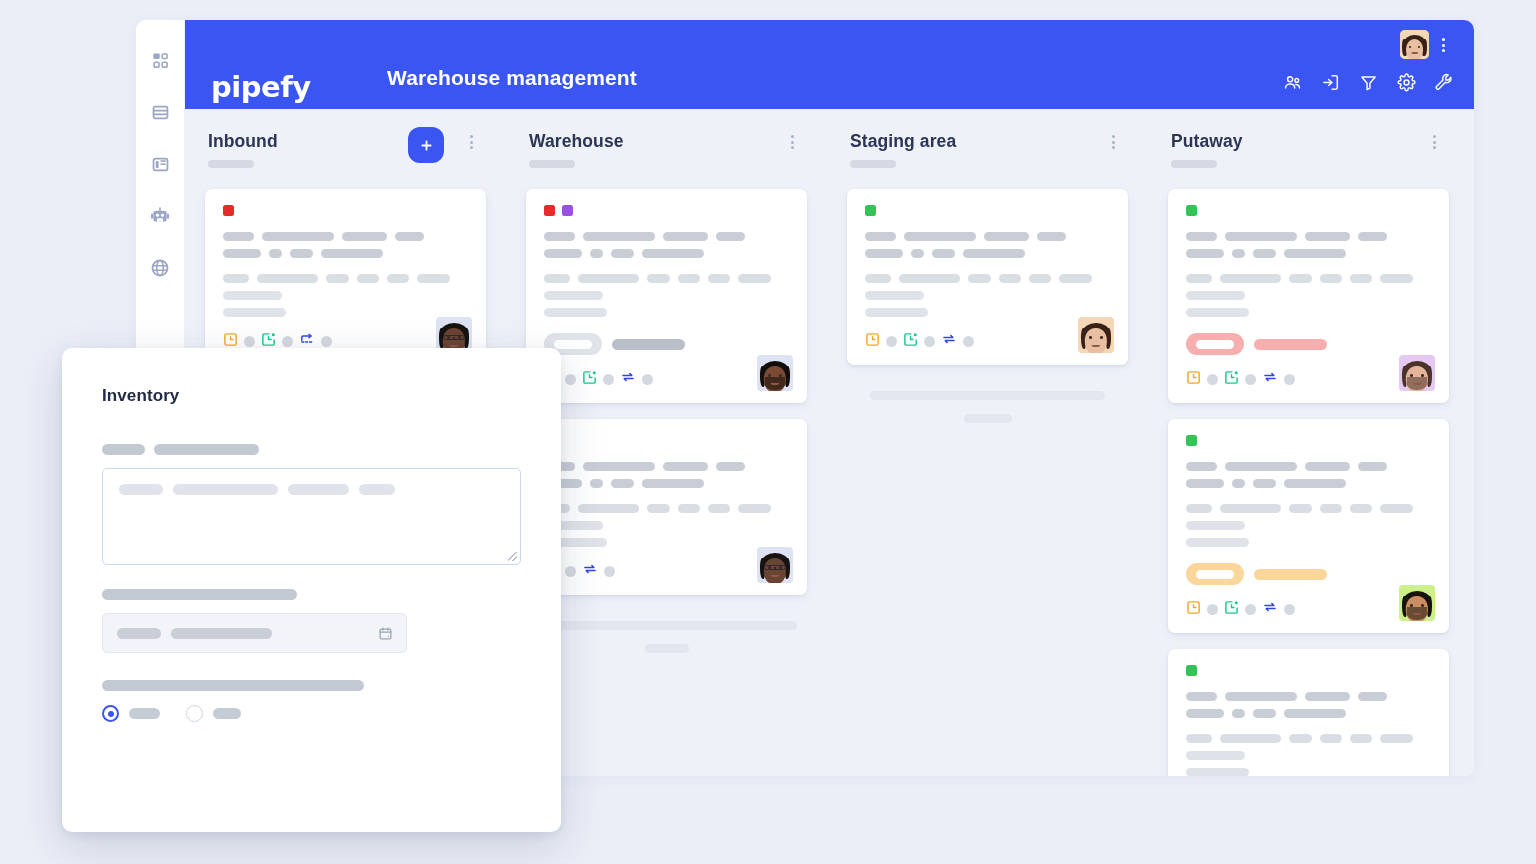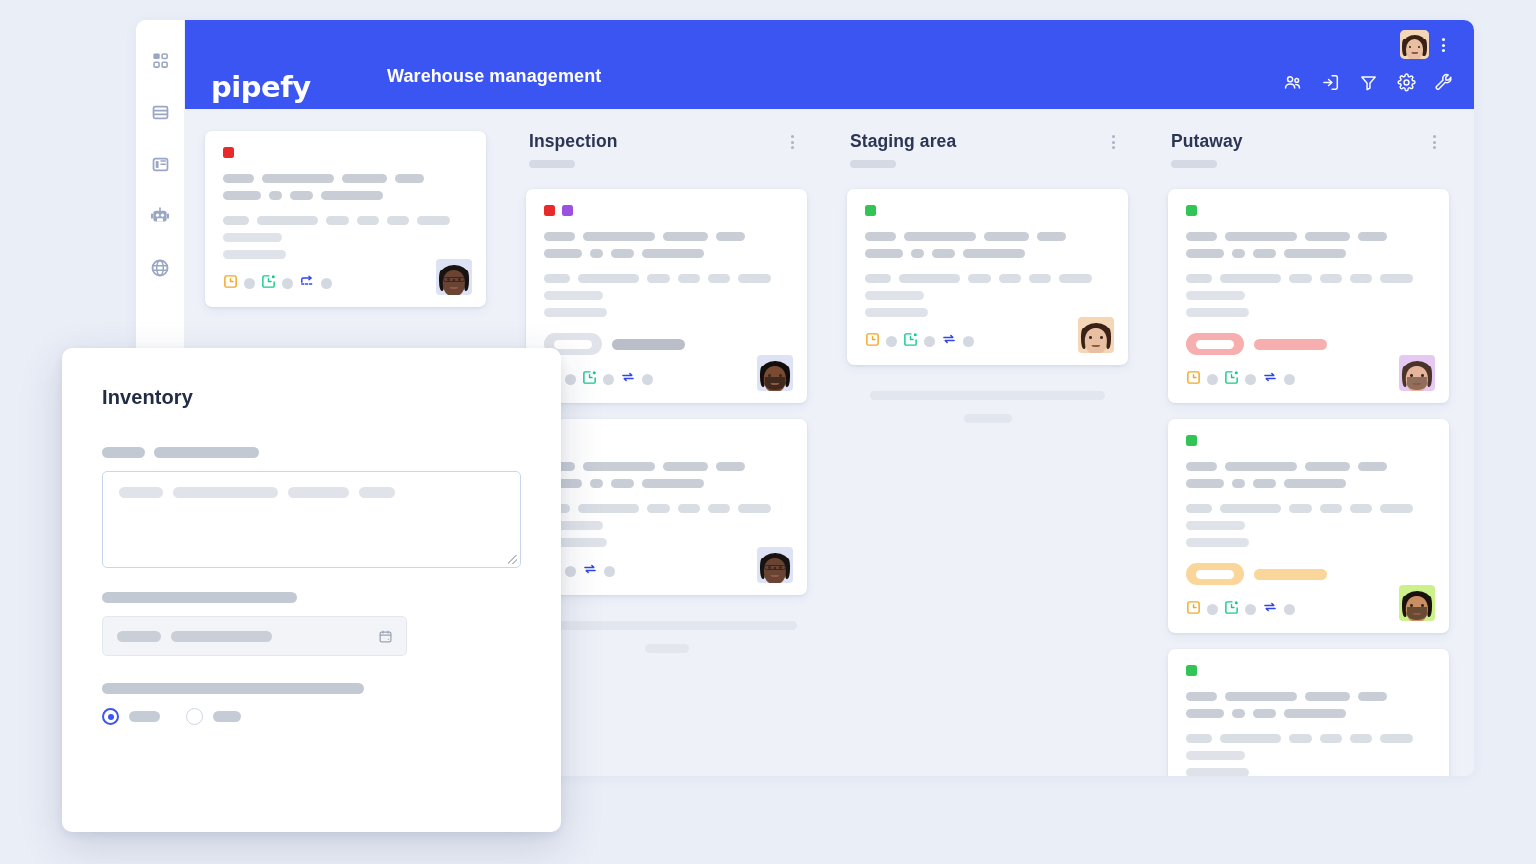--- a/index.html
+++ b/index.html
@@ -55,21 +55,21 @@
     height: 30px;
     display: flex; align-items: center;
   }
   .brand-logo {
     font-size: 29px; font-weight: 700; letter-spacing: -.5px;
     color: #ffffff; line-height: 1;
     font-family: "DejaVu Sans", sans-serif;
   }
   .board-title {
     position: absolute; left: 202px; top: 46px;
-    font-size: 18px; font-weight: 700; color: #ffffff;
+    font-size: 21px; font-weight: 700; color: #ffffff;
     letter-spacing: .1px;
   }
   .topbar-avatar {
     position: absolute; right: 45px; top: 10px;
     width: 29px; height: 29px; border-radius: 5px;
     overflow: hidden; background: #f0c9a4;
     cursor: pointer;
   }
   .topbar-kebab {
     position: absolute; right: 23px; top: 16px;
@@ -176,21 +176,21 @@
     left: 62px; top: 348px;
     width: 499px; height: 484px;
     background: #ffffff;
     border-radius: 10px;
     box-shadow: 0 14px 44px rgba(30,45,90,.16), 0 3px 10px rgba(30,45,90,.08);
     overflow: hidden;
     z-index: 10;
   }
   .modal-body { padding: 38px 40px 0 40px; height: 419px; }
   .modal-title {
-    font-size: 20px; font-weight: 700; color: #222c45;
+    font-size: 17px; font-weight: 700; color: #222c45;
     letter-spacing: .1px; margin-bottom: 38px;
   }
   .field-label { display: flex; gap: 9px; align-items: center; margin-bottom: 13px; }
   .lbl { height: 11px; border-radius: 6px; background: #c3c9d3; }
   .textarea {
     width: 419px; height: 97px;
     border: 1px solid #c9d6ee;
     border-radius: 5px;
     background: #ffffff;
     padding: 15px 16px;
@@ -399,20 +399,34 @@
           <svg width="19" height="19" viewBox="0 0 24 24" fill="none" stroke="currentColor" stroke-width="1.9" stroke-linecap="round" stroke-linejoin="round">
             <path d="M19.6 5.4a4.9 4.9 0 0 1-6.4 6.4l-8 8a2.1 2.1 0 1 1-3-3l8-8a4.9 4.9 0 0 1 6.4-6.4l-3 3 .1 3.3 3.3.1 3-3Z"></path>
           </svg>
         </span>
       </div>
     </header>
 
     <section class="board">
       <div class="columns" id="columns">
           <div class="column">
+    <div class="col-head">
+      <div class="col-title">Inbound</div>
+      <div class="col-sub"></div>
+      <button class="col-add">
+         <svg width="15" height="15" viewBox="0 0 24 24" fill="none" stroke="#fff" stroke-width="3" stroke-linecap="round">
+                  <path d="M12 5.4v13.2M5.4 12h13.2"></path>
+                </svg>
+       </button>
+      <div class="col-kebab">
+                <i></i>
+                <i></i>
+                <i></i>
+              </div>
+    </div>
     <div class="cards">
       <div class="card">
       <div class="tags" style="">
                   <span class="tag" style="background:#e82a2a"></span>
                 </div>
       <div class="line">
                   <span class="sk" style="width:31px"></span>
                   <span class="sk" style="width:72px"></span>
                   <span class="sk" style="width:45px"></span>
                   <span class="sk" style="width:29px"></span>
@@ -473,21 +487,21 @@
     <div class="smile"></div>
     <div class="glasses"></div>
   </div>
                 </div>
     </div>
     </div>
 
   </div>
           <div class="column">
     <div class="col-head">
-      <div class="col-title">Inspection</div>
+      <div class="col-title">Warehouse</div>
       <div class="col-sub"></div>
 
       <div class="col-kebab">
                 <i></i>
                 <i></i>
                 <i></i>
               </div>
     </div>
     <div class="cards">
       <div class="card">

